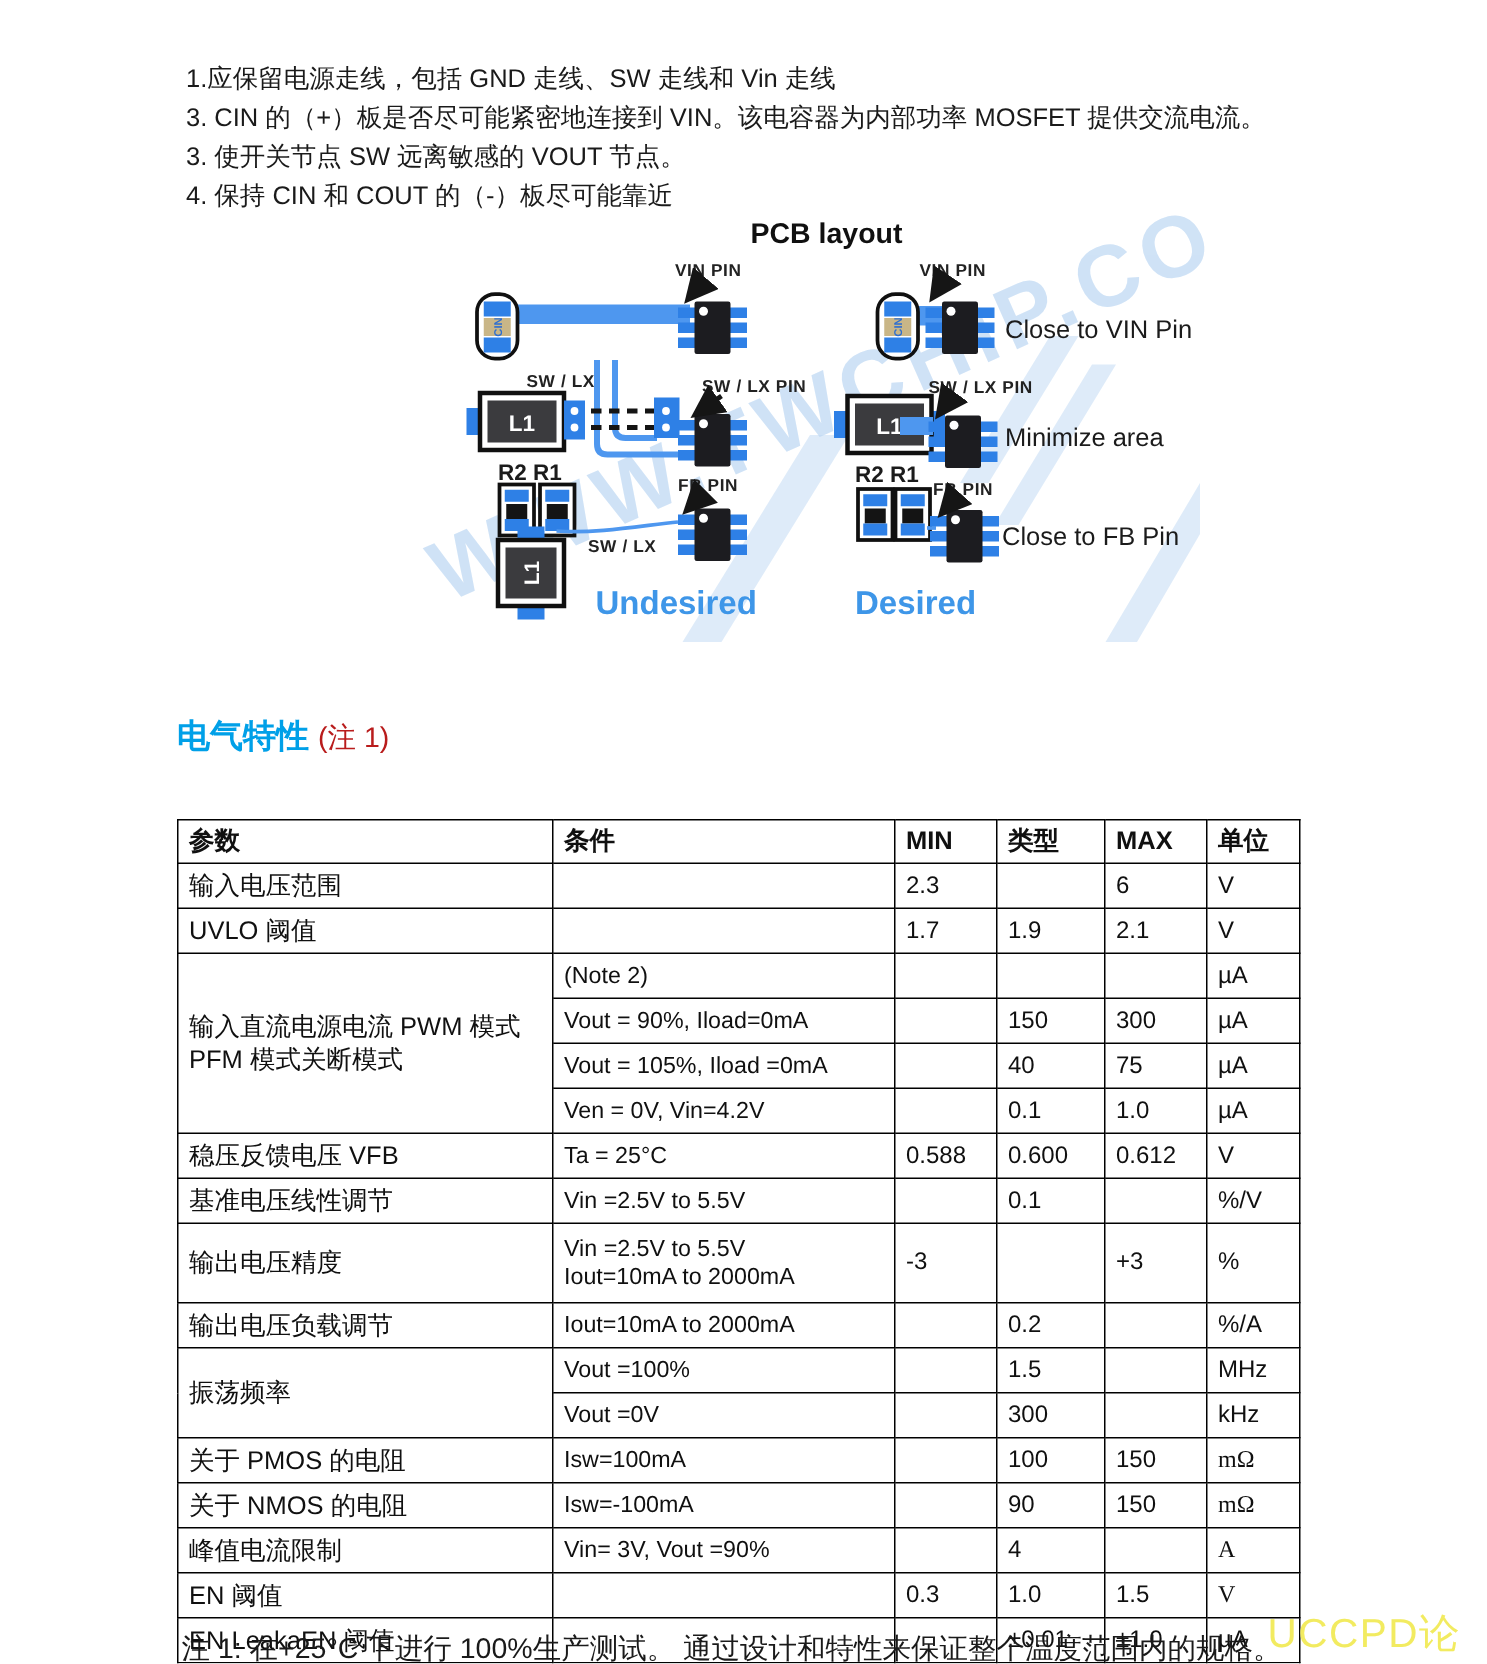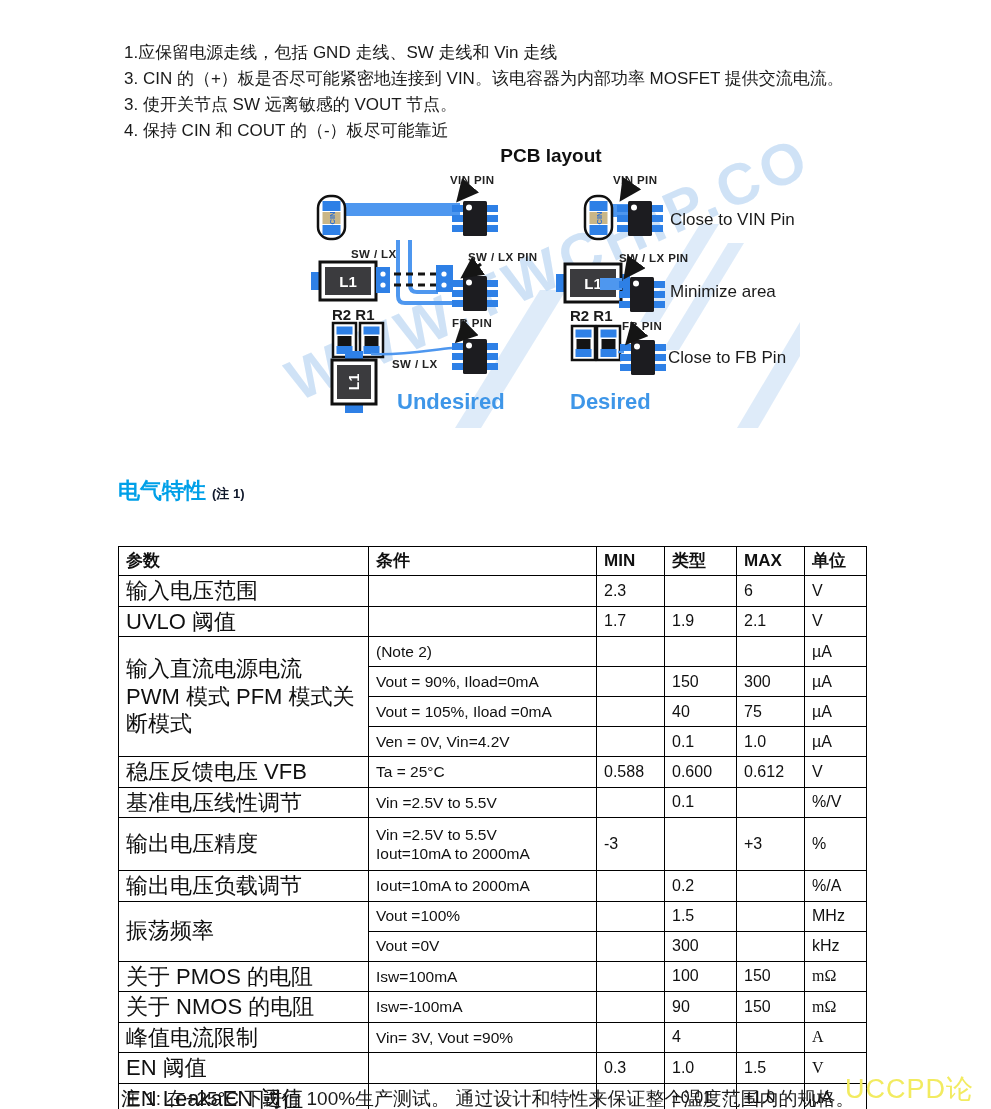--- a/index.html
+++ b/index.html
@@ -14,30 +14,30 @@
   .diagram-svg{position:absolute;left:0;top:136px;}
   .diag-label{font-family:"Liberation Sans",sans-serif;font-size:11.5px;font-weight:600;fill:#222;letter-spacing:.4px;}
   .diag-note{font-family:"Liberation Sans",sans-serif;font-size:17px;fill:#1b1b1b;}
   .diag-big{font-family:"Liberation Sans",sans-serif;font-size:22px;font-weight:bold;fill:#3E96E8;}
   .diag-title{font-family:"Liberation Sans",sans-serif;font-size:19px;font-weight:bold;fill:#101010;}
   .r2r1{font-family:"Liberation Sans",sans-serif;font-size:15px;font-weight:bold;fill:#1b1b1b;}
 
   
   .sec-title{position:absolute;left:118px;top:476px;}
   .sec-title .main{font-size:22px;font-weight:bold;color:#00A0E8;}
-  .sec-title .note{font-size:13px;font-weight:bold;color:#0f172a;margin-left:6px;}
+  .sec-title .note{font-size:19px;font-weight:normal;color:#b91c1c;margin-left:6px;}
   .subtitle{position:absolute;left:121px;top:521px;font-size:15px;color:#222;}
 
   table.spec{position:absolute;left:118px;top:546px;width:748px;border-collapse:collapse;table-layout:fixed;
              font-size:16px;color:#101010;}
   table.spec th,table.spec td{border:1.5px solid #000;padding:1px 7px;text-align:left;vertical-align:middle;
              line-height:1.25;overflow:hidden;}
   table.spec th{font-size:17px;font-weight:bold;height:26px;}
   table.spec td{height:27px;}
-  td.param{font-size:22px;margin-top:44px;}
+  td.param{font-size:17px;margin-top:44px;}
   td.cond{font-size:15.5px;}
   tr.tall td{height:50px;}
   td.serif{font-family:Liberation Serif, serif;}
 
   .footnote{position:absolute;left:121px;top:1086px;font-size:19px;color:#1a1a1a;}
   .badge{position:absolute;left:845px;top:1071px;font-size:27px;color:#F2EB60;letter-spacing:1px;}
 </style>
 </head>
 <body>
 

